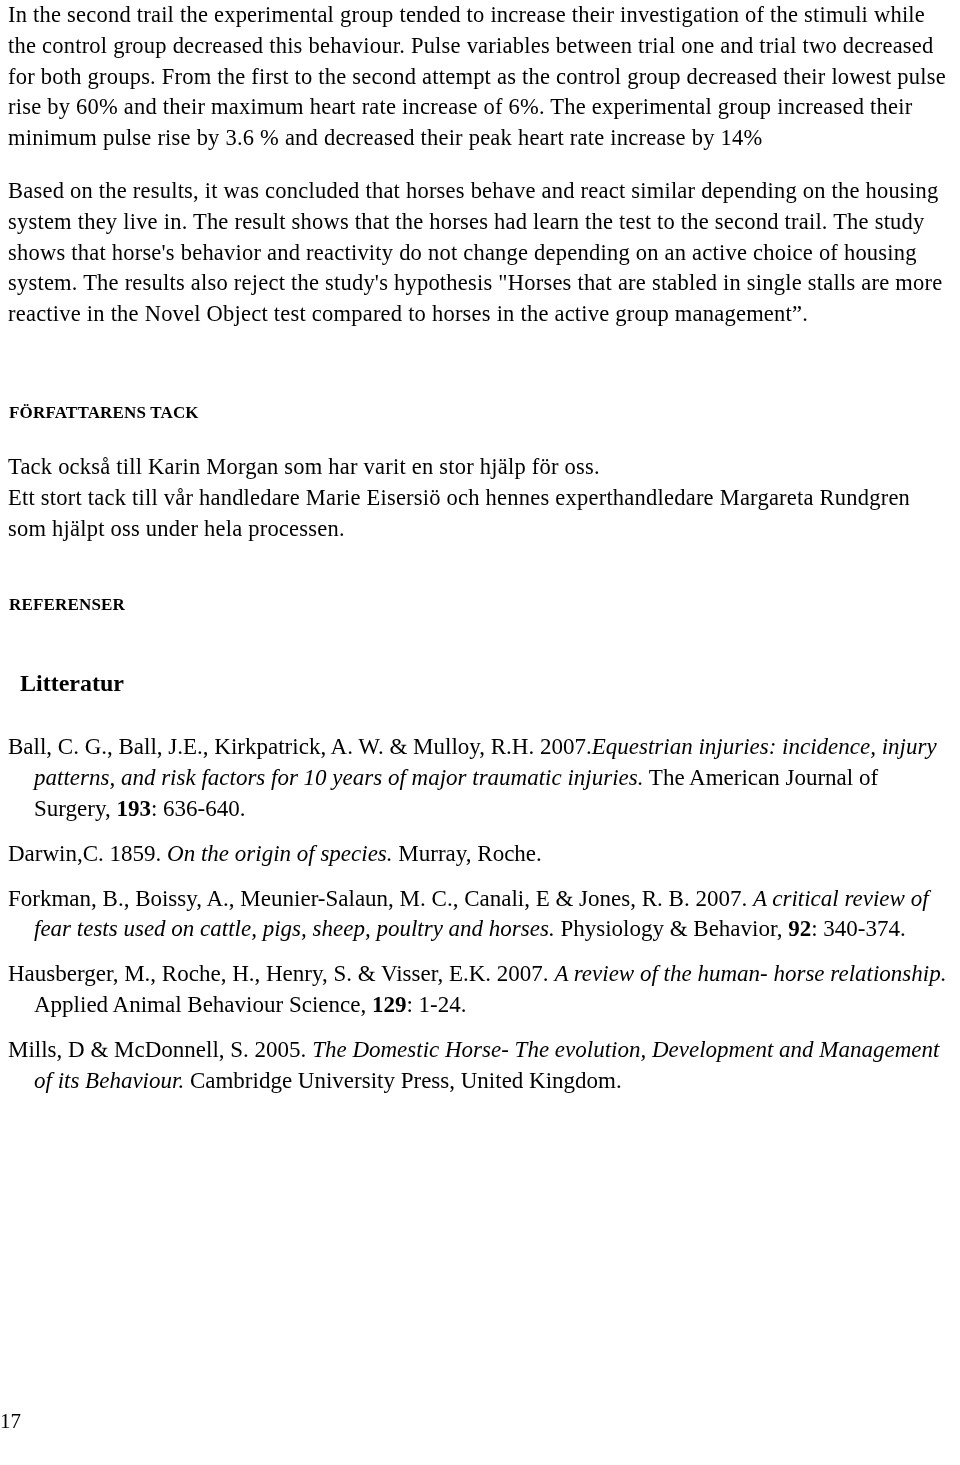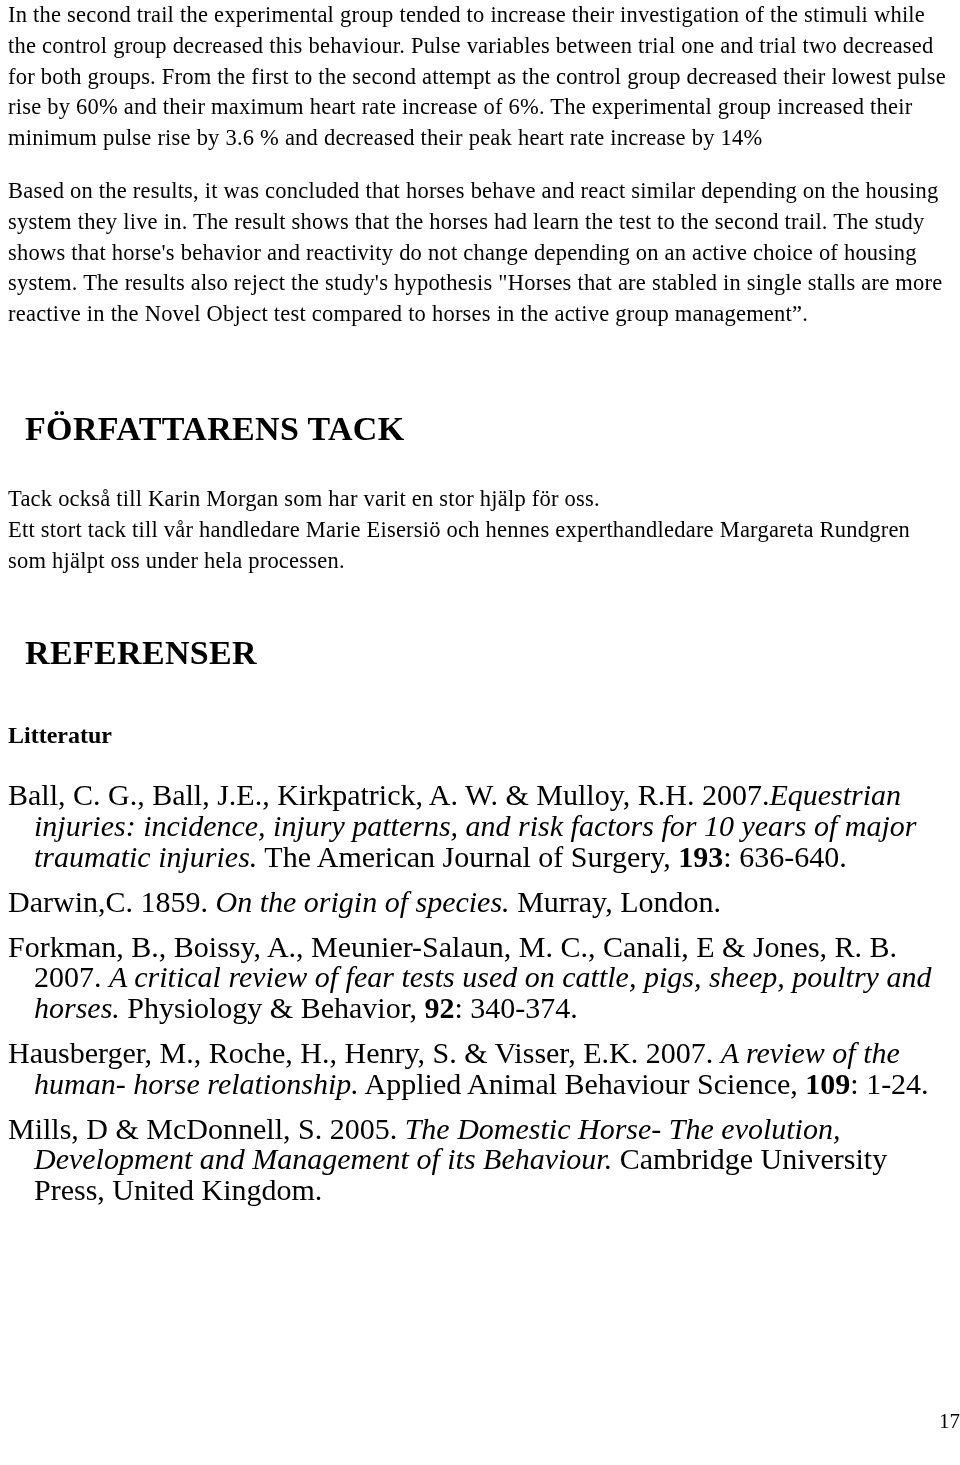--- a/index.html
+++ b/index.html
@@ -32,55 +32,55 @@
     letter-spacing: 0.01em;
   }
   .para {
     margin: 0 0 0 0;
   }
   .gap-med { height: 22px; }
   .gap-large { height: 34px; }
   .gap-xl { height: 44px; }
 
   h1.section-heading {
-    font-size: 34px;
+    font-size: 17px;
     font-weight: bold;
-    margin: 17px;
+    margin: 1px;
     line-height: 32px;
     letter-spacing: 0.01em;
   }
   h2.sub-heading {
     font-size: 24px;
     font-weight: bold;
-    margin: 0;
+    margin: 12px;
     line-height: 30px;
   }
 
   .ref-list {
     margin: 0;
     padding: 0;
     list-style: none;
   }
   .ref-item {
-    font-size: 30px;
+    font-size: 23px;
     line-height: 30.8px;
     padding-left: 26px;
     text-indent: -26px;
-    margin: 8px 0 14px 0;
+    margin: 0 0 14px 0;
   }
   .ref-item:last-child { margin-bottom: 0; }
   .it { font-style: italic; }
   .bd { font-weight: bold; }
 
   .page-number {
     position: absolute;
     left: 0;
     right: 0;
     top: 1408px;
-    text-align: right;
+    text-align: left;
     font-size: 21px;
     line-height: 26px;
   }
 </style>
 </head>
 <body>
 
 <div class="page">
 
   <p class="body-text para">In the second trail the experimental group tended to increase their investigation of the stimuli while the control group decreased this behaviour. Pulse variables between trial one and trial two decreased for both groups. From the first to the second attempt as the control group decreased their lowest pulse rise by 60% and their maximum heart rate increase of 6%. The experimental group increased their minimum pulse rise by 3.6 % and decreased their peak heart rate increase by 14%</p>
@@ -106,21 +106,21 @@
   <h1 class="section-heading">REFERENSER</h1>
 
   <div class="gap-large"></div>
 
   <h2 class="sub-heading">Litteratur</h2>
 
   <div class="gap-med"></div>
 
   <ul class="ref-list" id="reference-list">
   <li class="ref-item"><span>Ball, C. G., Ball, J.E., Kirkpatrick, A. W. &amp; Mulloy, R.H. 2007.</span><span class="it">Equestrian injuries: incidence, injury patterns, and risk factors for 10 years of major traumatic injuries.</span><span> The American Journal of Surgery, </span><span class="bd">193</span><span>: 636-640.</span></li>
-      <li class="ref-item"><span>Darwin,C. 1859. </span><span class="it">On the origin of species.</span><span> Murray, London.</span></li>
+      <li class="ref-item"><span>Darwin,C. 1859. </span><span class="it">On the origin of species.</span><span> Murray, Roche.</span></li>
       <li class="ref-item"><span>Forkman, B., Boissy, A., Meunier-Salaun, M. C., Canali, E &amp; Jones, R. B. 2007. </span><span class="it">A critical review of fear tests used on cattle, pigs, sheep, poultry and horses.</span><span> Physiology &amp; Behavior, </span><span class="bd">92</span><span>: 340-374.</span></li>
-      <li class="ref-item"><span>Hausberger, M., Roche, H., Henry, S. &amp; Visser, E.K. 2007. </span><span class="it">A review of the human- horse relationship.</span><span> Applied Animal Behaviour Science, </span><span class="bd">109</span><span>: 1-24.</span></li>
+      <li class="ref-item"><span>Hausberger, M., Roche, H., Henry, S. &amp; Visser, E.K. 2007. </span><span class="it">A review of the human- horse relationship.</span><span> Applied Animal Behaviour Science, </span><span class="bd">129</span><span>: 1-24.</span></li>
       <li class="ref-item"><span>Mills, D &amp; McDonnell, S. 2005. </span><span class="it">The Domestic Horse- The evolution, Development and Management of its Behaviour.</span><span> Cambridge University Press, United Kingdom.</span></li>
     </ul>
 
 </div>
 
 <div class="page-number">17</div>
 
 </body></html>

